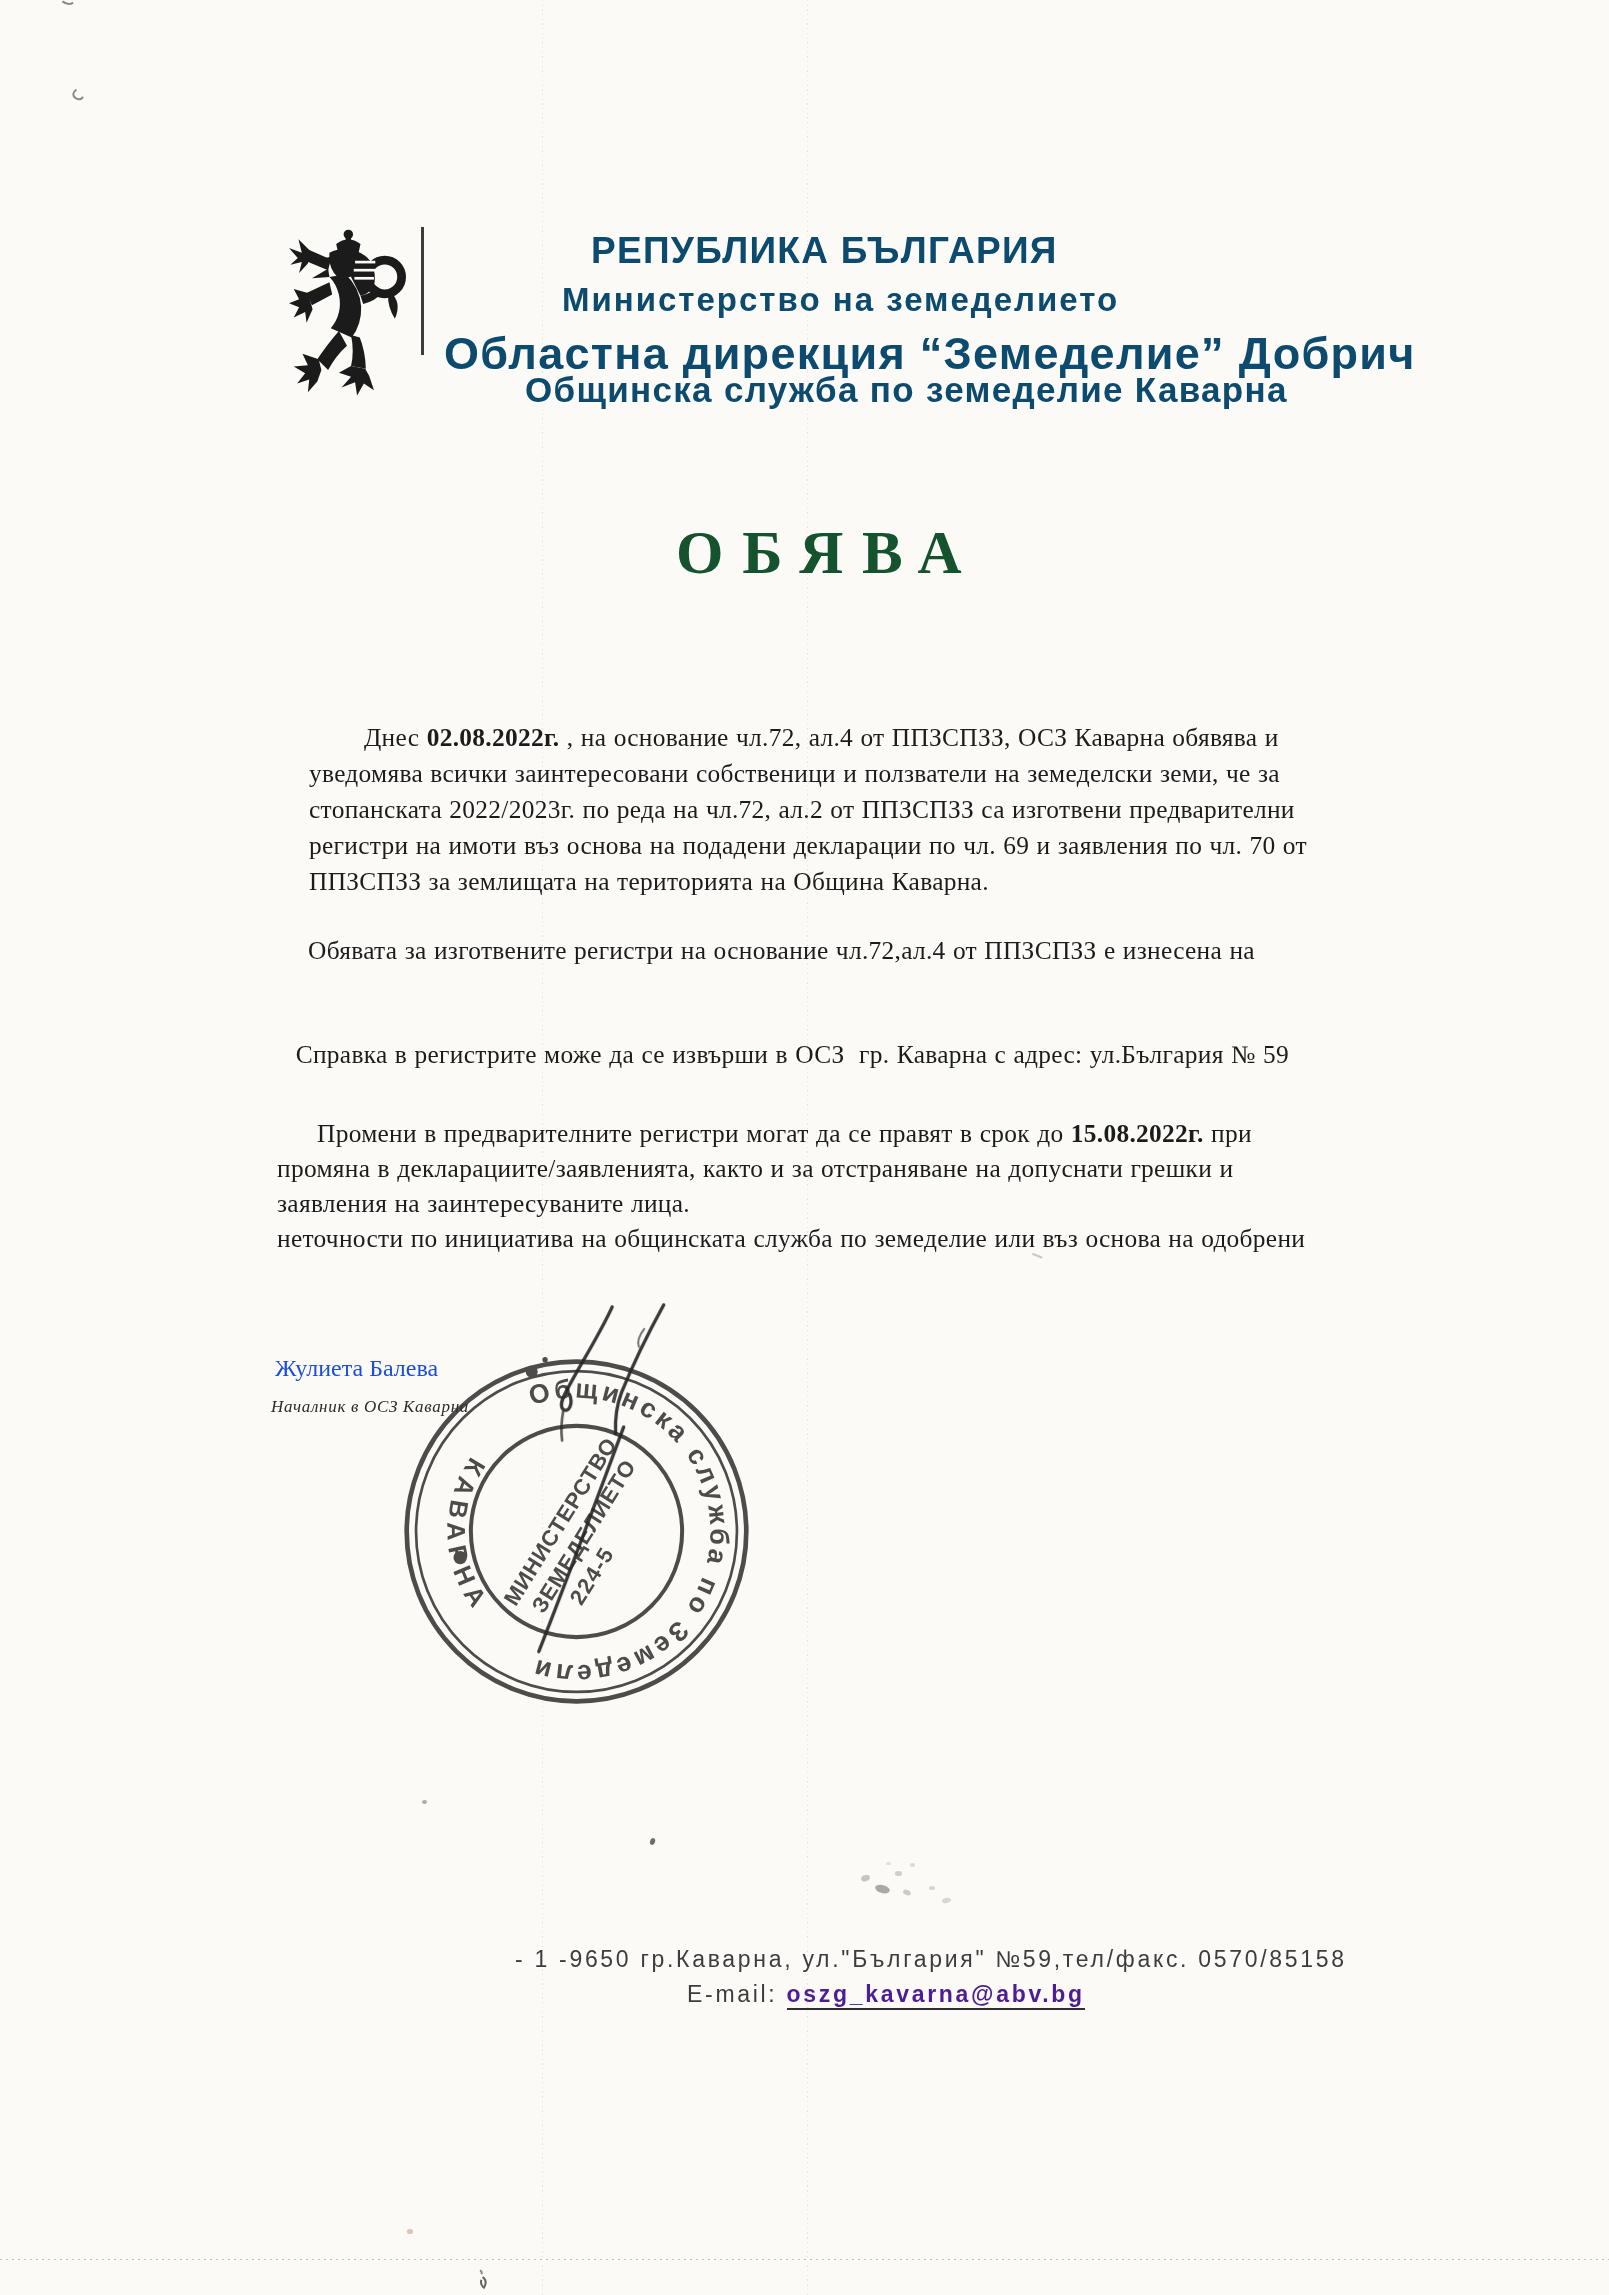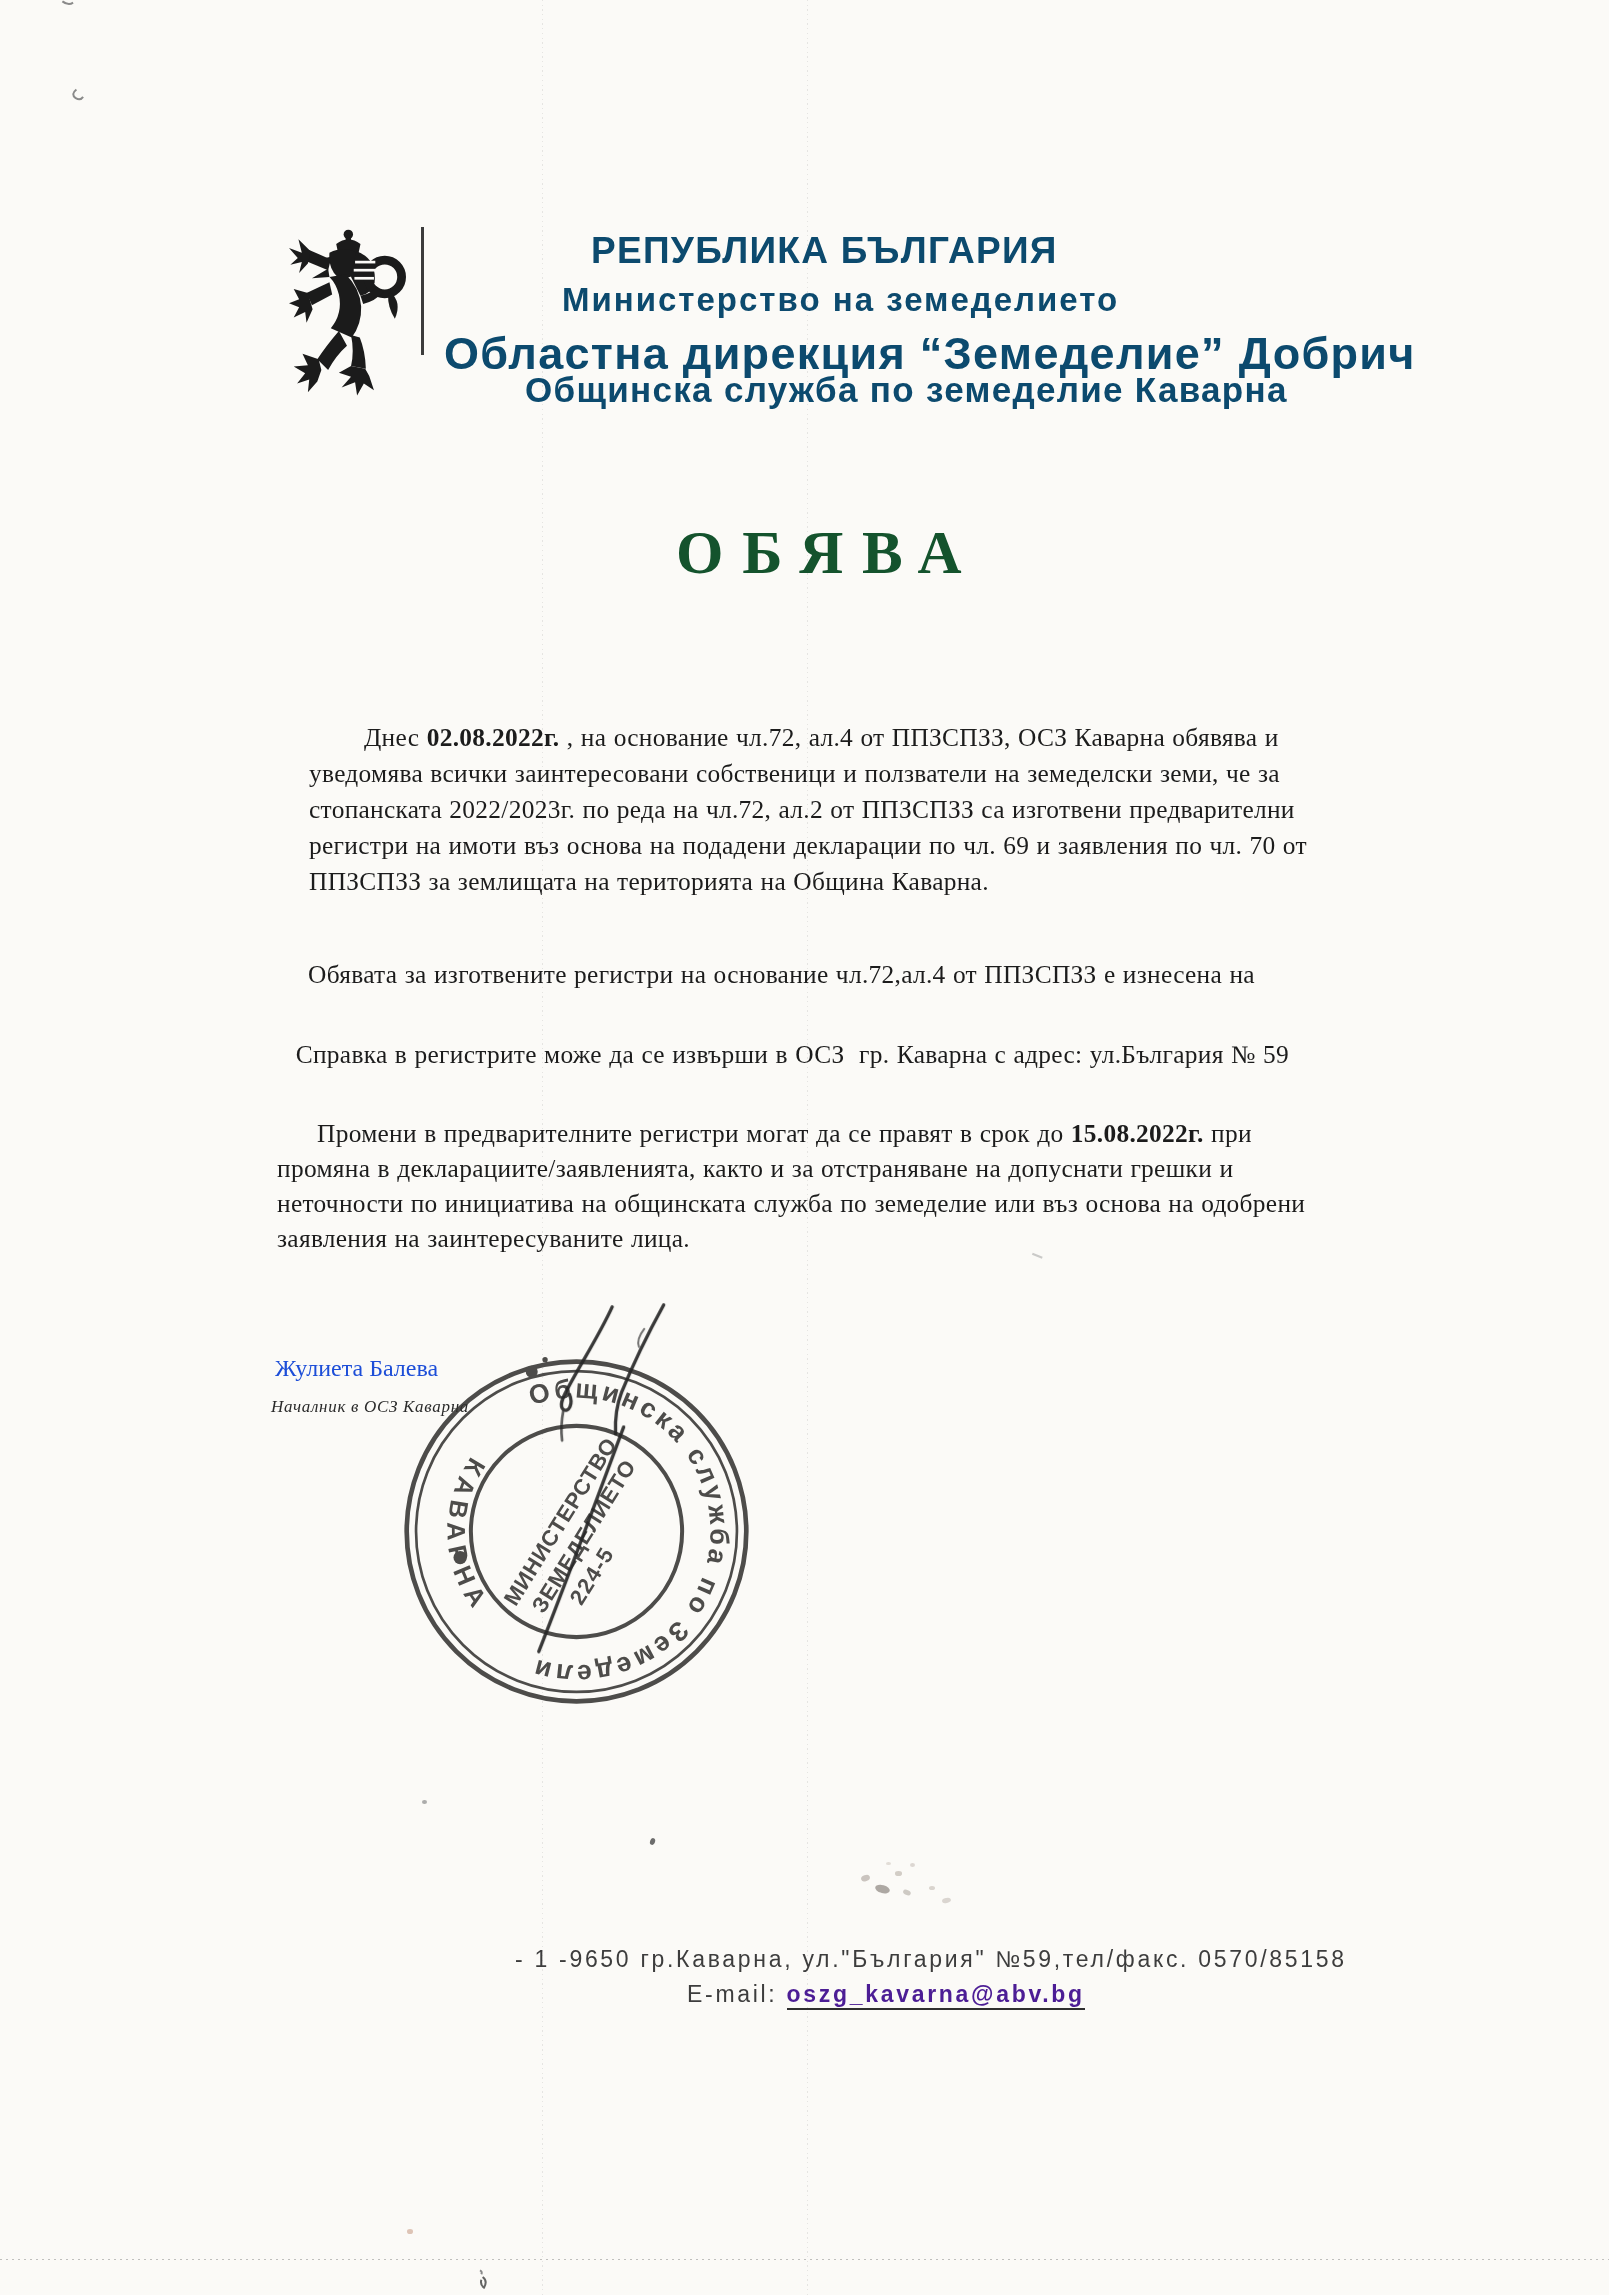--- a/index.html
+++ b/index.html
@@ -26,21 +26,21 @@
   #title{
     position:absolute;left:676px;top:518px;
     font-size:61px;font-weight:bold;letter-spacing:18.7px;
     white-space:pre;color:#14532d;
   }
   
   .para{position:absolute;left:277px;}
   .para .line{white-space:pre;font-size:25.4px;letter-spacing:0.3px;word-spacing:0.7px;color:#1c1c1c;}
   .para .line:first-child{text-indent:var(--indent,0px);}
   #p1{top:719px;margin-left:32px;}#p1 .line{line-height:36px;}
-  #p2{top:932px;margin-top:24px;}#p2 .line{line-height:37px;}
+  #p2{top:932px;}#p2 .line{line-height:37px;}
   #p3{top:1036px;}#p3 .line{line-height:36px;}
   #p4{top:1116px;}#p4 .line{line-height:35px;}
   .b{font-weight:bold;}
   
   #sigName{position:absolute;left:275px;top:1355px;font-size:24px;font-weight:normal;white-space:pre;color:#1d4ed8;}
   #sigRole{position:absolute;left:271px;top:1397px;font-size:17px;font-style:italic;letter-spacing:0.7px;white-space:pre;color:#2a2a2a;}
   
   .fline{
     position:absolute;white-space:pre;
     font-family:"Liberation Sans", sans-serif;
@@ -121,22 +121,22 @@
   </div>
 <div class="para" id="p2" style="--indent:31px">
     <div class="line"><span>Обявата за изготвените регистри на основание чл.72,ал.4 от ППЗСПЗЗ е изнесена на</span></div>
   </div>
 <div class="para" id="p3" style="--indent:18.7px">
     <div class="line"><span>Справка в регистрите може да се извърши в ОСЗ  гр. Каварна с адрес: ул.България № 59</span></div>
   </div>
 <div class="para" id="p4" style="--indent:40px">
     <div class="line"><span>Промени в предварителните регистри могат да се правят в срок до </span><span class="b">15.08.2022г.</span><span> при</span></div>
     <div class="line"><span>промяна в декларациите/заявленията, както и за отстраняване на допуснати грешки и</span></div>
+    <div class="line"><span>заявления на заинтересуваните лица.</span></div>
     <div class="line"><span>неточности по инициатива на общинската служба по земеделие или въз основа на одобрени</span></div>
-    <div class="line"><span>заявления на заинтересуваните лица.</span></div>
   </div>
 
 <div id="sigName">Жулиета Балева</div>
 <div id="sigRole">Началник в ОСЗ Каварна</div>
 
 <svg class="abs" style="left:396px;top:1351px" width="361" height="361" viewBox="0 0 540 540">
   <defs>
     <path id="arcA" d="M 82,338 A 200,200 0 1 1 458,338" fill="none"></path>
     <path id="arcB" d="M 77,270 A 193,193 0 0 0 463,270" fill="none"></path>
   </defs>

